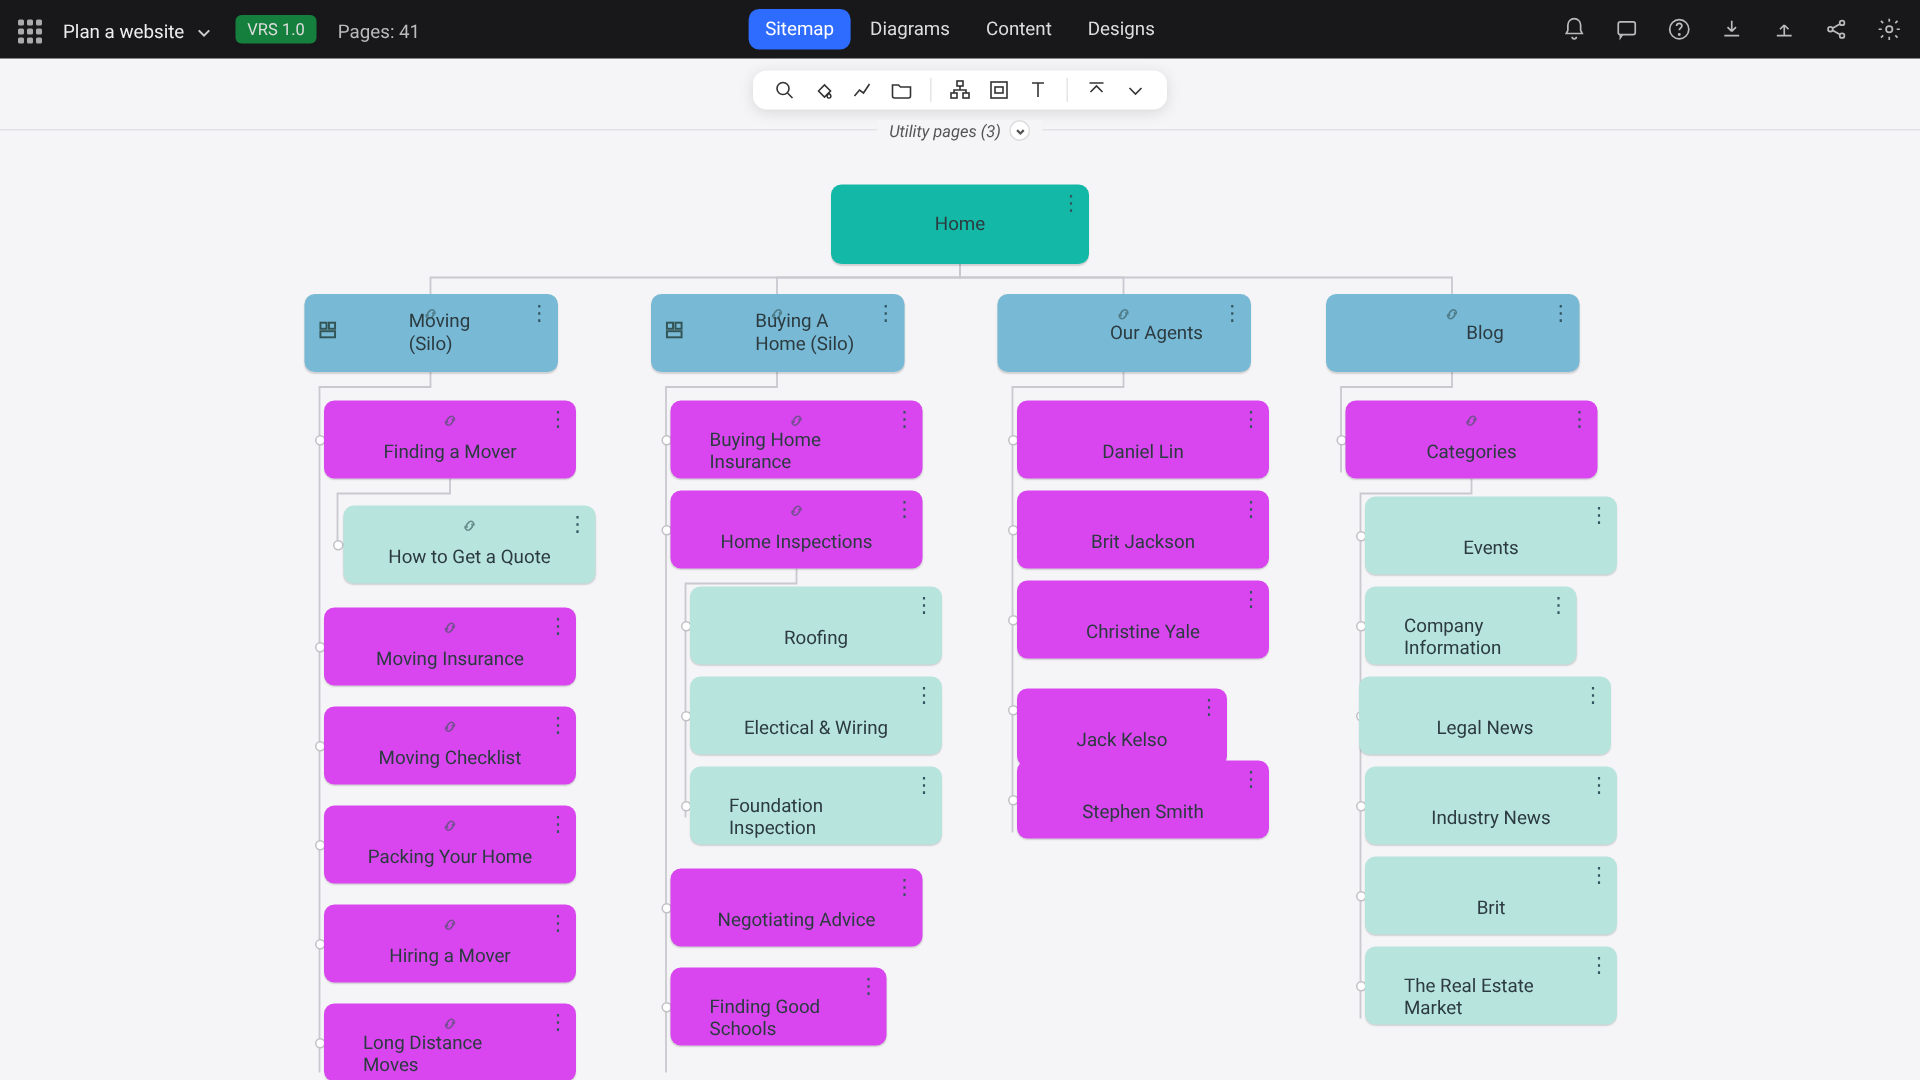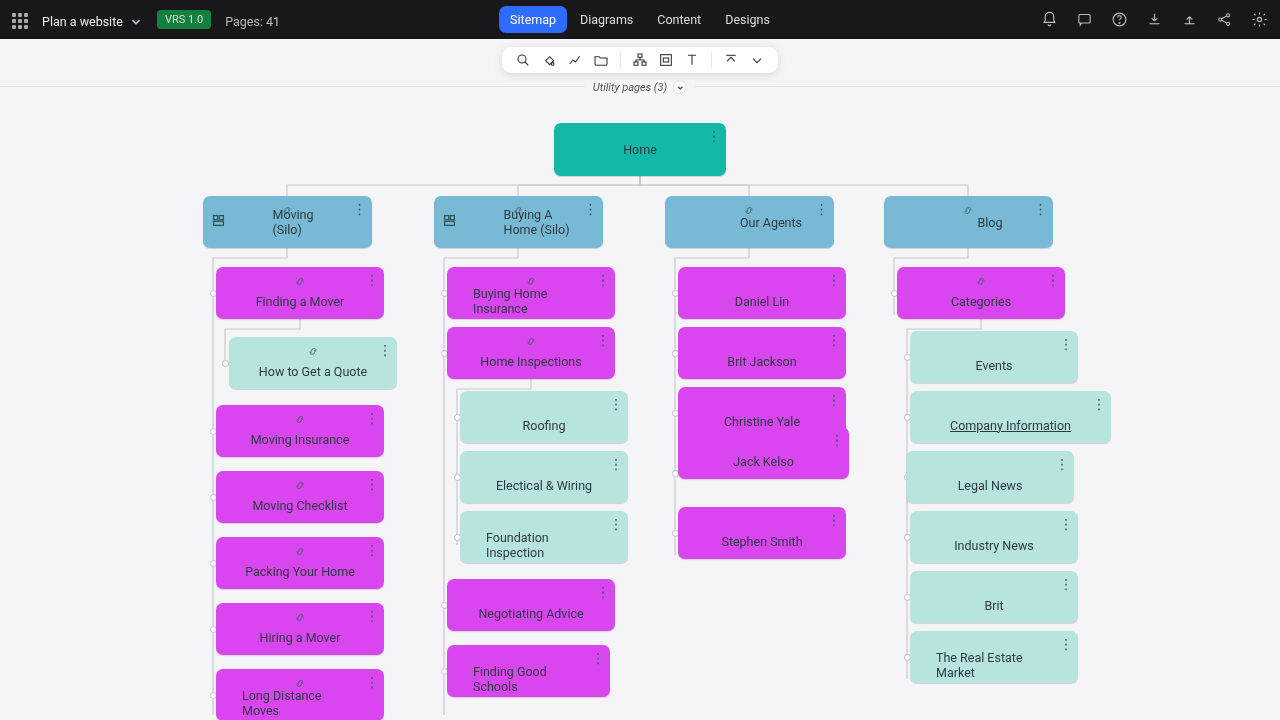--- a/index.html
+++ b/index.html
@@ -385,21 +385,21 @@
 <div class="node sub mint" style="left:460px; top:416px; width:168px;">
   <span class="label">Foundation Inspection</span>
   <span class="kebab"></span>
 </div>
 <span class="dot" style="left:441px; top:507px;"></span>
 <div class="node leaf teal" style="left:447px; top:484px; width:168px;">
   <span class="label">Negotiating Advice</span>
   <span class="kebab"></span>
 </div>
 <span class="dot" style="left:441px; top:573px;"></span>
-<div class="node leaf teal" style="left:447px; top:550px; width:163px;">
+<div class="node leaf teal" style="left:447px; top:550px; width:144px;">
   <span class="label">Finding Good Schools</span>
   <span class="kebab"></span>
 </div>
 
 <div class="node sec secblue" style="left:664.5px; top:101px; width:169px;">
   <span class="link-ic"><svg viewBox="0 0 16 16">
           <path d="M6 10a3 3 0 010-4l2-2a3 3 0 014 4M10 6a3 3 0 010 4l-2 2a3 3 0 01-4-4"></path>
         </svg></span>
   <span class="label" style="margin-top:0">Our Agents</span>
   <span class="kebab"></span>
@@ -413,21 +413,21 @@
 <div class="node leaf teal" style="left:678px; top:232px; width:168px;">
   <span class="label">Brit Jackson</span>
   <span class="kebab"></span>
 </div>
 <span class="dot" style="left:672px; top:315px;"></span>
 <div class="node leaf teal" style="left:678px; top:292px; width:168px;">
   <span class="label">Christine Yale</span>
   <span class="kebab"></span>
 </div>
 <span class="dot" style="left:672px; top:375px;"></span>
-<div class="node leaf teal" style="left:678px; top:332px; width:171px;">
+<div class="node leaf teal" style="left:678px; top:364px; width:140px;">
   <span class="label">Jack Kelso</span>
   <span class="kebab"></span>
 </div>
 <span class="dot" style="left:672px; top:435px;"></span>
 <div class="node leaf teal" style="left:678px; top:412px; width:168px;">
   <span class="label">Stephen Smith</span>
   <span class="kebab"></span>
 </div>
 
 <div class="node sec secblue" style="left:883.5px; top:101px; width:169px;">
@@ -444,21 +444,21 @@
         </svg></span>
   <span class="label">Categories</span>
   <span class="kebab"></span>
 </div>
 <span class="dot" style="left:904px; top:259px;"></span>
 <div class="node sub mint" style="left:910px; top:236px; width:168px;">
   <span class="label">Events</span>
   <span class="kebab"></span>
 </div>
 <span class="dot" style="left:904px; top:319px;"></span>
-<div class="node sub mint" style="left:910px; top:296px; width:201px;text-decoration:underline;">
+<div class="node sub mint" style="left:910px; top:296px; width:141px;">
   <span class="label">Company Information</span>
   <span class="kebab"></span>
 </div>
 <span class="dot" style="left:904px; top:379px;"></span>
 <div class="node sub mint" style="left:906px; top:356px; width:168px;text-align:center;">
   <span class="label">Legal News</span>
   <span class="kebab"></span>
 </div>
 <span class="dot" style="left:904px; top:439px;"></span>
 <div class="node sub mint" style="left:910px; top:416px; width:168px;">

